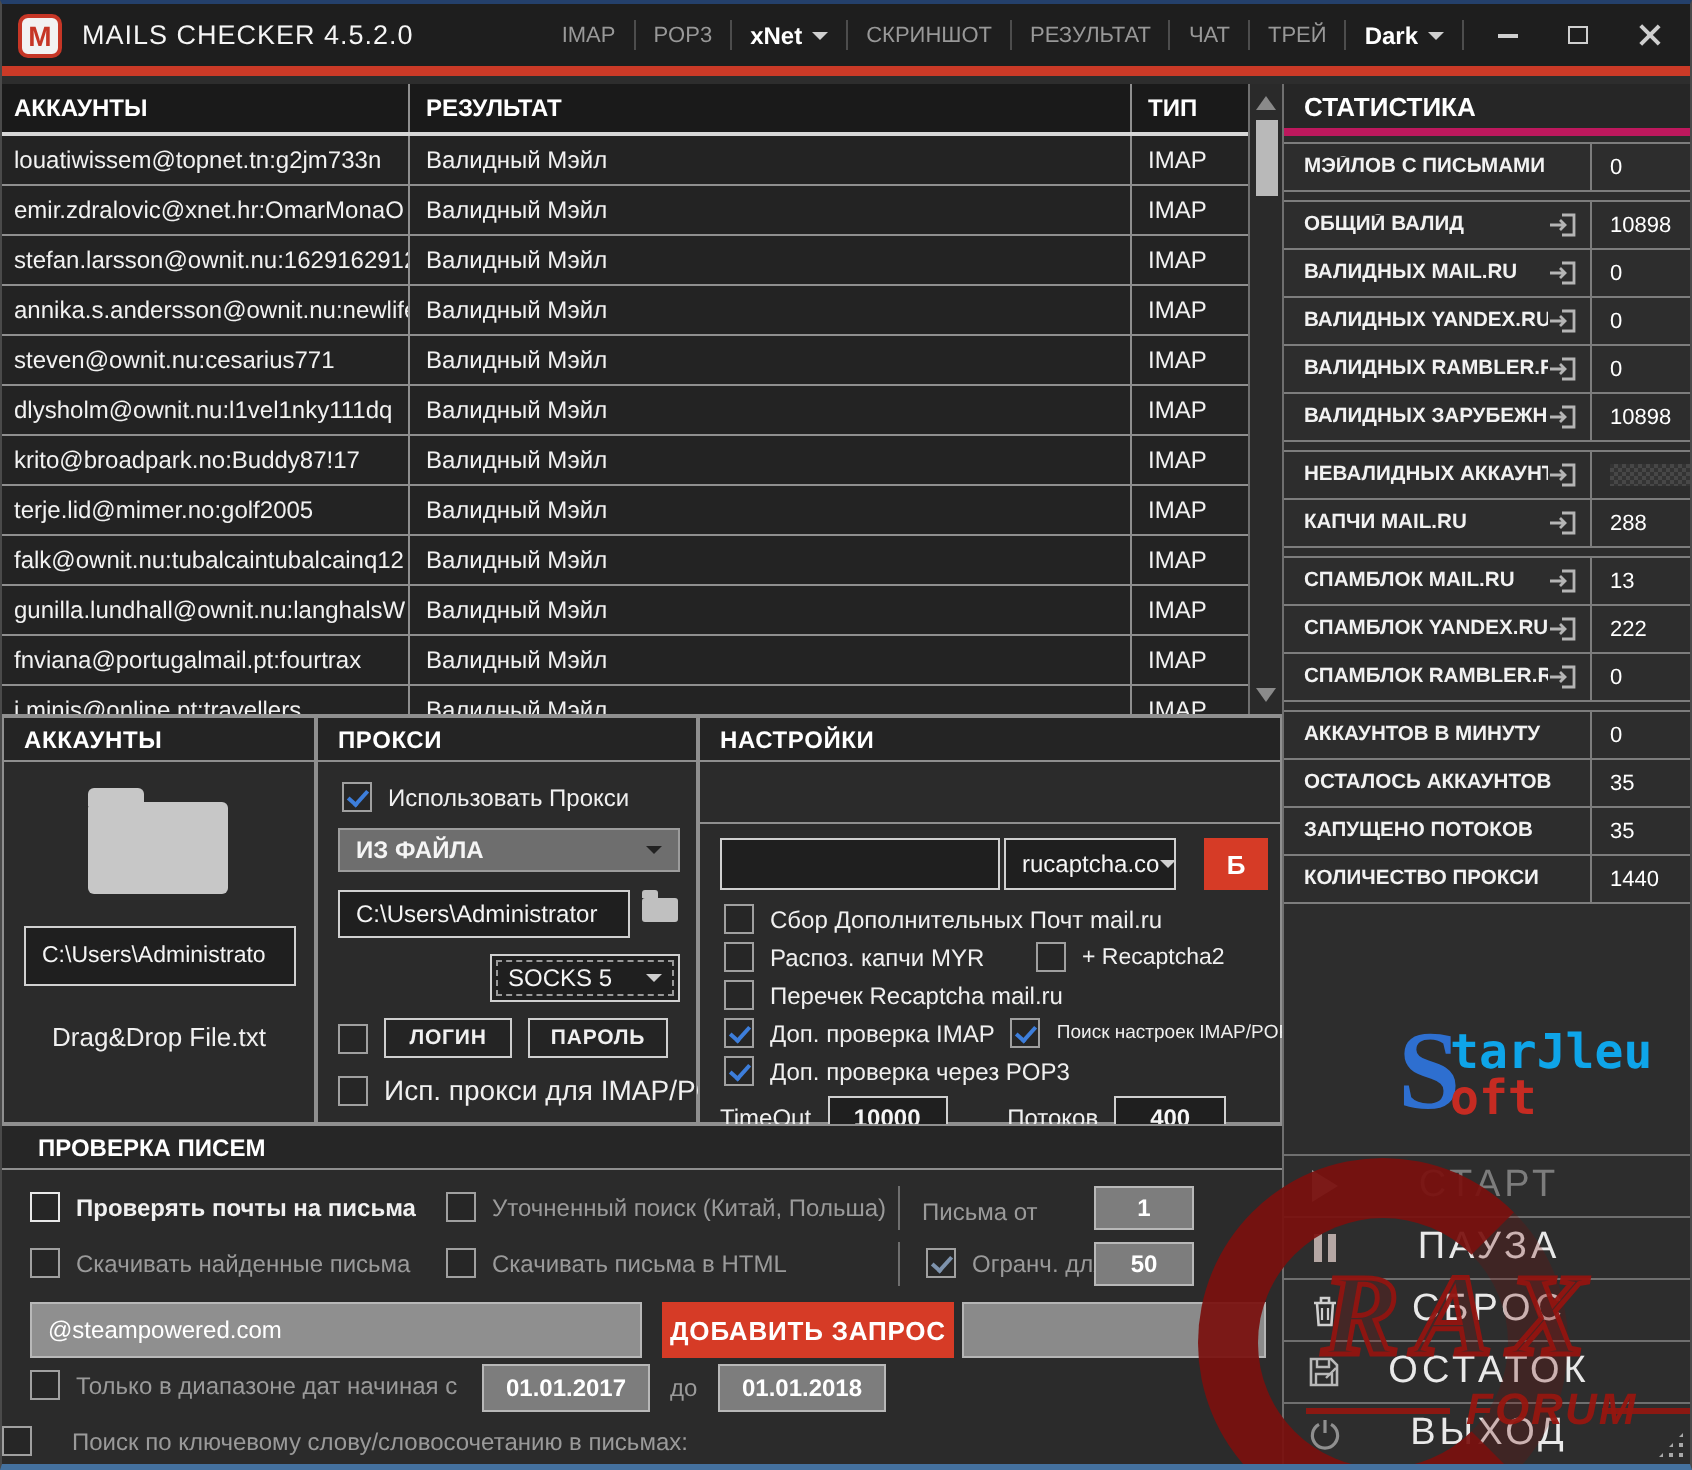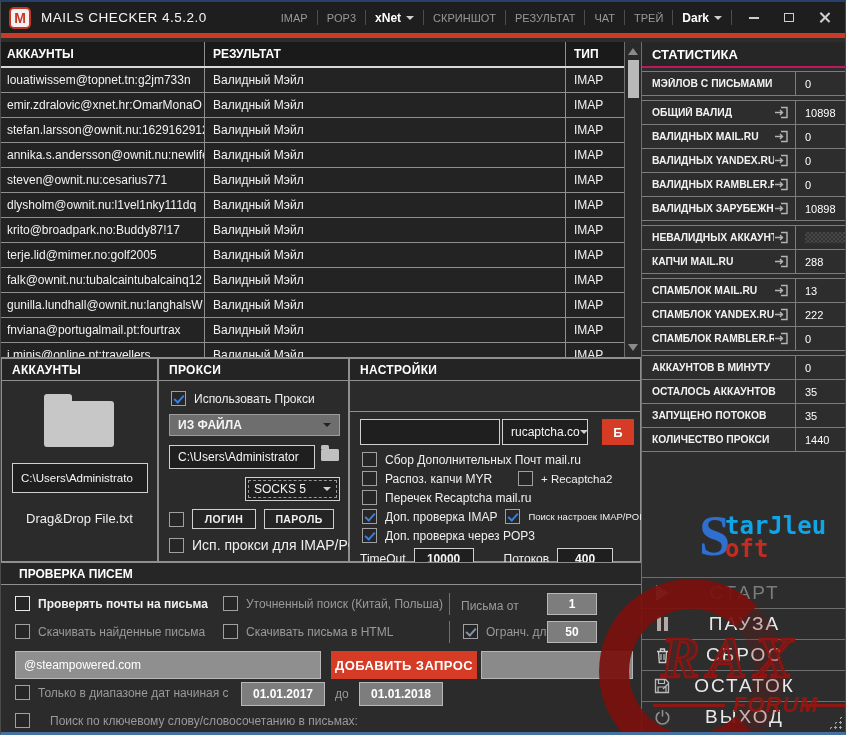--- a/index.html
+++ b/index.html
@@ -48,21 +48,21 @@
   .panel{position:absolute;background:#2b2b2b;border:1px solid #8f8f8f;}
   .phead{height:22px;background:#242424;border-bottom:1px solid #8f8f8f;display:flex;align-items:center;padding:0 10px;font-weight:bold;font-size:12px;color:#fff;letter-spacing:.3px;}
   .folder-big{position:relative;width:70px;height:46px;background:#c7c7c7;border-radius:3px;}
   .folder-big::before{content:"";position:absolute;left:0;top:-7px;width:28px;height:9px;background:#c7c7c7;border-radius:3px 3px 0 0;}
   .folder-sm{position:relative;width:18px;height:12px;background:#c0c0c0;border-radius:1.5px;}
   .folder-sm::before{content:"";position:absolute;left:0;top:-4px;width:8px;height:4px;background:#c0c0c0;border-radius:1.5px 1.5px 0 0;}
   .btn{background:#242424;border:1px solid #cfcfcf;color:#f0f0f0;font-size:10.5px;font-weight:bold;display:flex;align-items:center;justify-content:center;letter-spacing:.4px;}
   .redbtn{background:#d63b26;border:none;color:#fff;font-weight:bold;display:flex;align-items:center;justify-content:center;}
   
   .stats{position:absolute;left:640px;top:40px;width:206px;bottom:0;background:#2d2d2d;border-left:1px solid #6f6f6f;}
-  .shead{height:26px;display:flex;align-items:center;padding:0 10px;font-weight:bold;font-size:13px;color:#fff;border-bottom:2px solid #be185d;background:#262626;}
+  .shead{height:26px;display:flex;align-items:center;padding:0 10px;font-weight:bold;font-size:13px;color:#fff;border-bottom:4px solid #be185d;background:#262626;}
   .srow{display:flex;align-items:center;border-bottom:1px solid #7d7d7d;height:24px;}
   .slabel{flex:1;font-size:10.3px;font-weight:bold;color:#f2f2f2;padding-left:10px;white-space:nowrap;overflow:hidden;}
   .sicon{flex:none;margin-right:6px;display:flex;}
   .sval{width:52px;flex:none;border-left:1px solid #7d7d7d;align-self:stretch;display:flex;align-items:center;padding-left:9px;font-size:11px;color:#fff;}
   .sgap{height:5px;border-bottom:1px solid #7d7d7d;}
   .censor{width:60px;height:11px;background:repeating-conic-gradient(#474747 0 25%,#333 0 50%);background-size:4px 4px;}
   
   .brand{position:absolute;left:698px;top:508px;width:110px;height:56px;}
   .brand .bigS{position:absolute;left:0;top:2px;font-size:56px;line-height:48px;font-weight:bold;color:#2e6fd0;font-family:"Liberation Serif",serif;}
   .brand .t1{position:absolute;left:26px;top:2px;font-size:24px;font-weight:bold;color:#0ea5e9;font-family:"DejaVu Sans Mono",monospace;}
@@ -316,21 +316,21 @@
     <div class="ginp" style="position:absolute;left:14px;top:88px;width:306px;height:28px;background:#8f8f8f;">@steampowered.com</div>
     <div class="redbtn" style="position:absolute;left:330px;top:88px;width:146px;height:28px;font-size:13px;letter-spacing:.4px;">ДОБАВИТЬ ЗАПРОС</div>
     <div style="position:absolute;left:480px;top:88px;width:152px;height:28px;background:#8a8a8a;border:1px solid #b5b5b5;"></div>
     <div class="cbrow" style="position:absolute;left:14px;top:122px;justify-content:center;">
       <span class="cb"></span>
       <span class="lbl dim">Только в диапазоне дат начиная с</span>
     </div>
     <div class="ginp" style="position:absolute;left:240px;top:119px;width:84px;height:24px;justify-content:center;font-weight:bold;">01.01.2017</div>
     <span class="lbl dim" style="position:absolute;left:334px;top:124px;">до</span>
     <div class="ginp" style="position:absolute;left:358px;top:119px;width:84px;height:24px;justify-content:center;font-weight:bold;">01.01.2018</div>
-    <div class="cbrow" style="position:absolute;left:14px;top:150px;gap:20px;">
+    <div class="cbrow" style="position:absolute;left:0;top:150px;gap:20px;">
       <span class="cb"></span>
       <span class="lbl dim">Поиск по ключевому слову/словосочетанию в письмах:</span>
     </div>
   </div>
 
   <div class="stats">
     <div class="shead">СТАТИСТИКА</div>
     <div style="height:4px;border-bottom:1px solid #7d7d7d;"></div>
     <div class="srow">
         <span class="slabel">МЭЙЛОВ С ПИСЬМАМИ</span>

